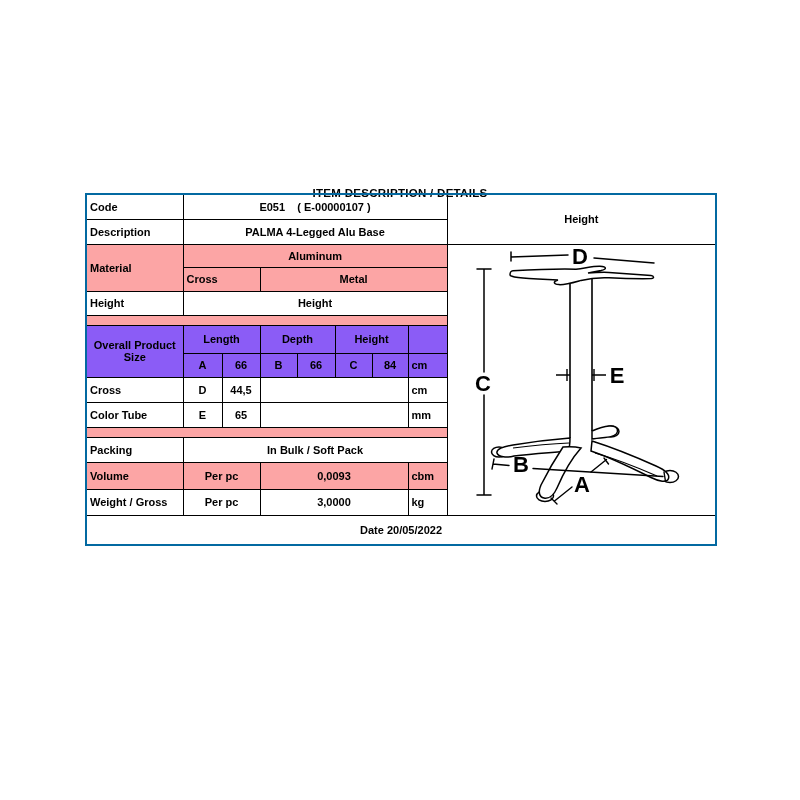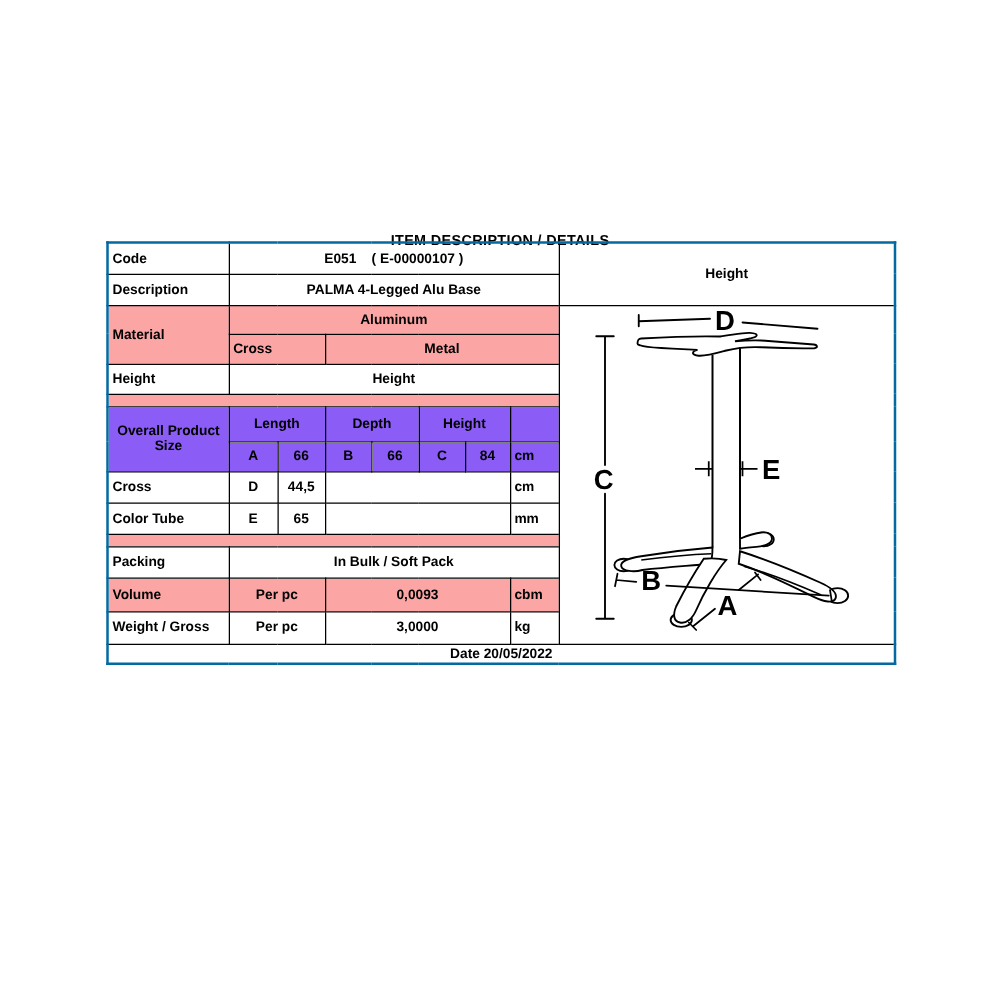--- a/index.html
+++ b/index.html
@@ -183,19 +183,19 @@
       <td class="b gray">cbm</td>
     </tr>
 
     <tr style="height:26px">
       <td class="lab">Weight / Gross</td>
       <td colspan="2" class="c b">Per pc</td>
       <td colspan="4" class="c">3,0000</td>
       <td class="b">kg</td>
     </tr>
 
-    <tr style="height:16px">
+    <tr style="height:30px">
       <td colspan="9" class="c b">Date 20/05/2022</td>
     </tr>
   </tbody>
     </table>
 
 </div>
 
 </body></html>

